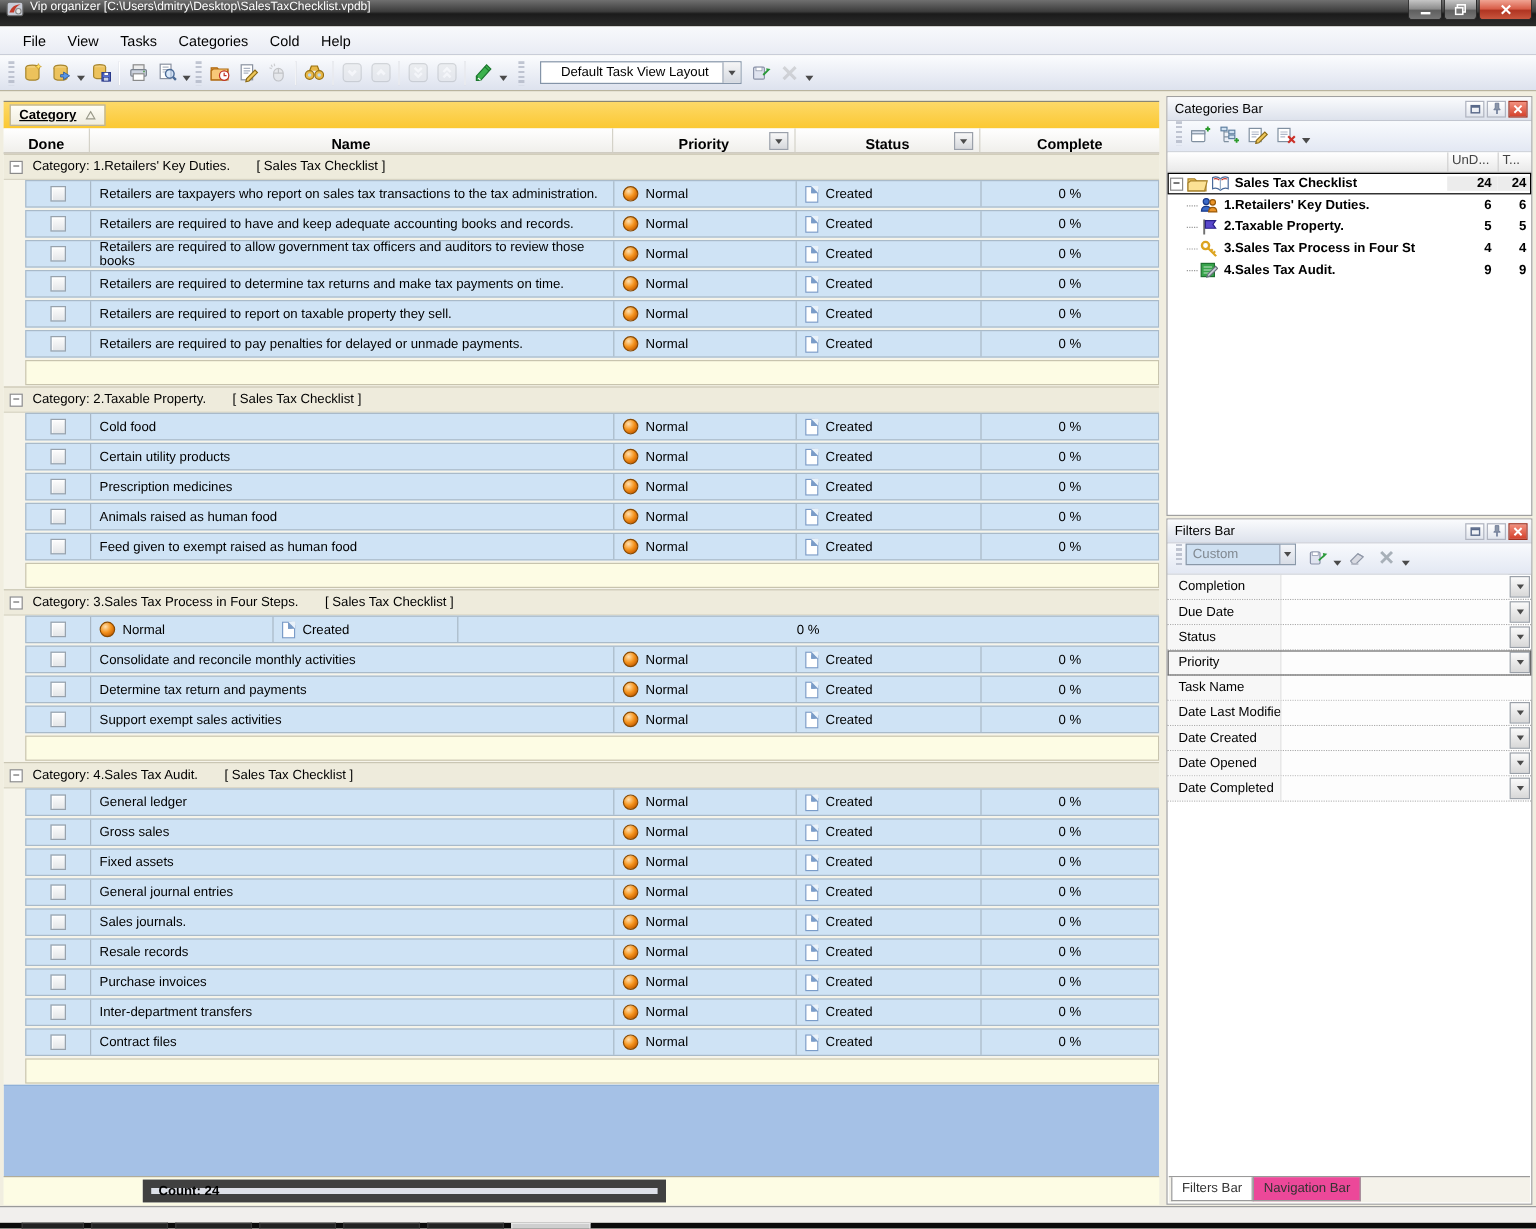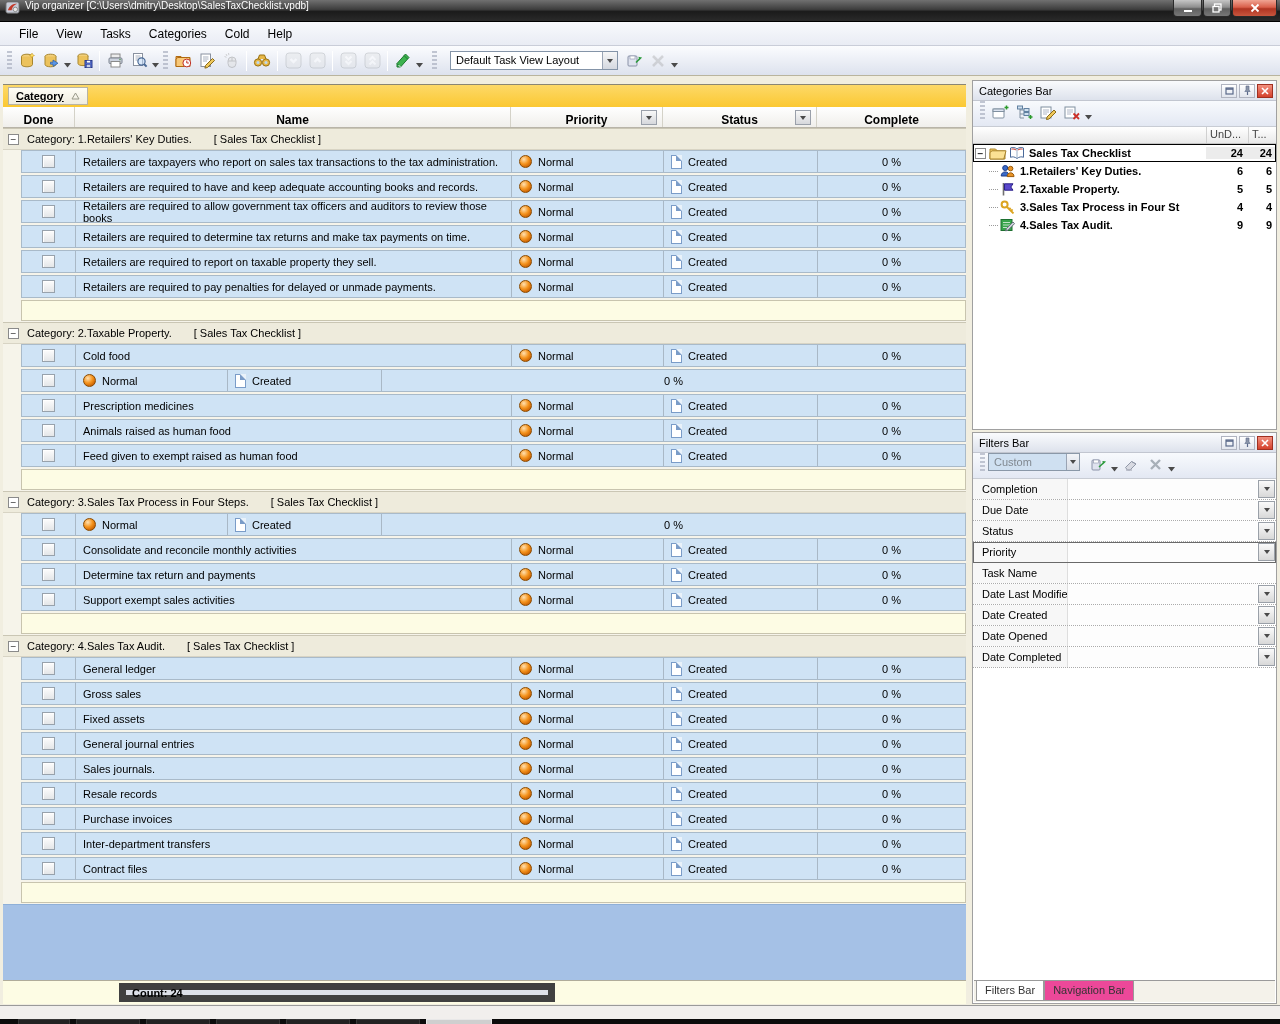--- a/index.html
+++ b/index.html
@@ -31,21 +31,21 @@
   .toolbar { position:absolute; top:46px; left:0; width:100%; height:30px;
     background:linear-gradient(#fbfcfe,#dde2ee); border-bottom:1px solid #b9b49e;
     display:flex; align-items:center; padding-left:4px; }
   .grip { width:5px; height:20px; margin:0 3px;
     background:repeating-linear-gradient(#aab0c0 0 2px, transparent 2px 4px); opacity:.7; }
   .tb-btn { width:24px; height:23px; display:flex; align-items:center; justify-content:center; }
   .tb-btn.disabled { opacity:.45; filter:grayscale(.8); }
   .tb-sep { width:1px; height:20px; background:#b0b5c4; border-right:1px solid #fff; margin:0 3px; }
   .tb-caret { width:9px; height:23px; display:flex; align-items:flex-end; justify-content:center; padding-bottom:4px; }
   .tb-caret svg { display:block; }
-  .combo { display:flex; width:168px; height:19px; background:#fff; border:1px solid #8494a8; margin-left:10px; }
+  .combo { display:flex; width:168px; height:19px; background:#fff; border:1px solid #8494a8; margin-left:10px;text-align:center; }
   .combo-text { flex:1; padding:2px 0 0 5px; font-size:11px; white-space:nowrap; overflow:hidden; }
   .combo-btn { width:15px; background:linear-gradient(#f6f6f6,#d4d8e0); border-left:1px solid #9aa4b4;
     display:flex; align-items:center; justify-content:center; }
 
   
   .grid { position:absolute; left:3px; top:84px; width:963px; height:920px;
     display:flex; flex-direction:column; border-top:1px solid #8a8674; background:#f6f4ea; }
   .band { height:22px; background:linear-gradient(#fdd968,#fbc832); display:flex; align-items:center;
     padding-left:5px; flex:0 0 auto; }
   .band-btn { height:18px; background:linear-gradient(#fffef6,#efecdf); border:1px solid #b8b4a4;
@@ -486,20 +486,21 @@
           <div class="c c-status">
             <span class="status-icon"></span>
             <span>Created</span>
           </div>
           <div class="c c-comp">0 %</div>
         </div>
         <div class="task-row">
           <div class="c c-done">
             <span class="checkbox"></span>
           </div>
+          <div class="c c-name">Certain utility products</div>
           <div class="c c-prio">
             <span class="prio-icon"></span>
             <span>Normal</span>
           </div>
           <div class="c c-status">
             <span class="status-icon"></span>
             <span>Created</span>
           </div>
           <div class="c c-comp">0 %</div>
         </div>

